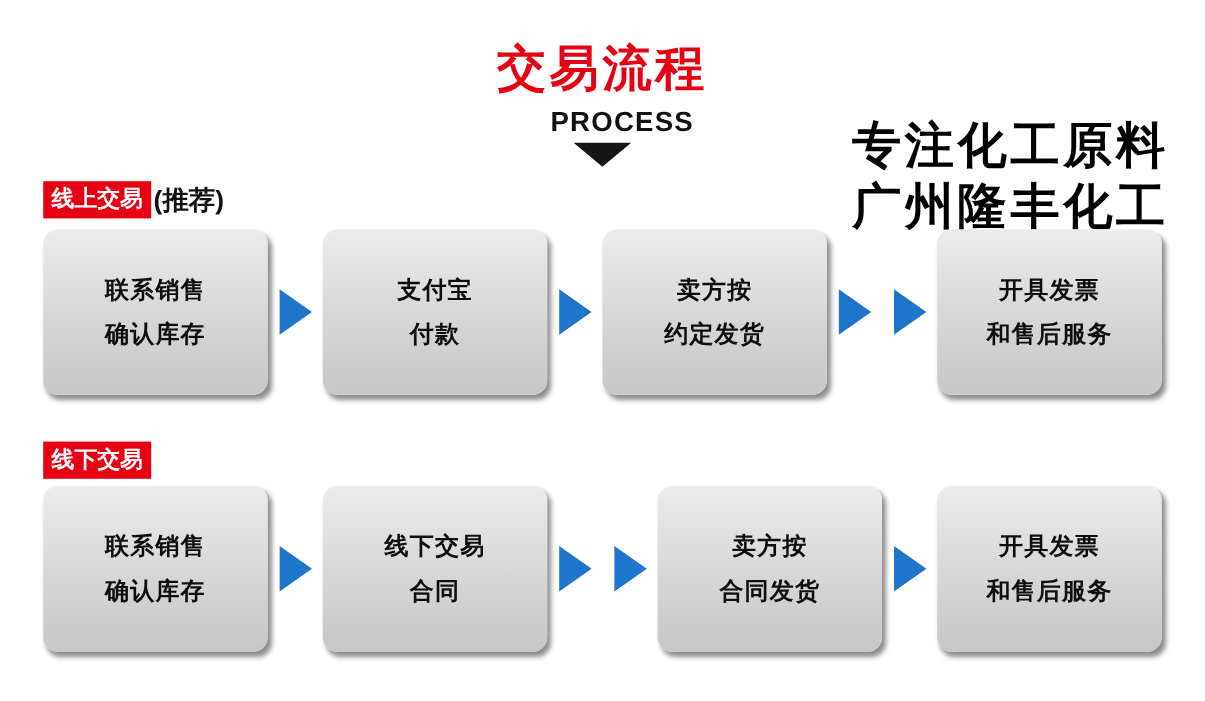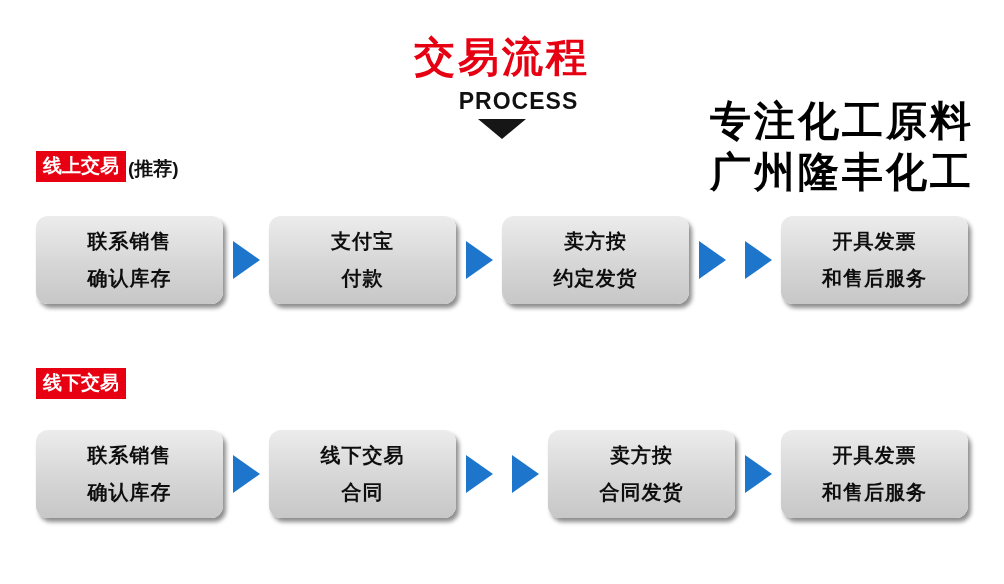--- a/index.html
+++ b/index.html
@@ -60,40 +60,40 @@
   #section2-label { top: 371px; }
   .section-label {
     background: var(--accent-red, #e60012);
     color: #fff;
     font-size: 19px;
     font-weight: bold;
     padding: 2px 7px 3px 7px;
   }
   .section-note {
     color: #111;
-    font-size: 19px;
+    font-size: 22px;
     font-weight: bold;
     margin-left: 2px;
   }
 
   
   .flow-row {
     position: absolute;
     left: 36px;
     width: 932px;
     height: 108px;
     display: flex;
     align-items: center;
   }
   #row1 { top: 206px; }
   #row2 { top: 420px; }
 
   .step-box {
     flex: 1 1 0;
-    height: 88px;
+    height: 138px;
     background: linear-gradient(180deg, #ececec 0%, #d6d6d6 55%, #c7c7c7 100%);
     border-radius: 12px;
     box-shadow: 3px 4px 4px rgba(0,0,0,0.45);
     display: flex;
     flex-direction: column;
     justify-content: center;
     align-items: center;
     gap: 10px;
   }
   .step-line {

